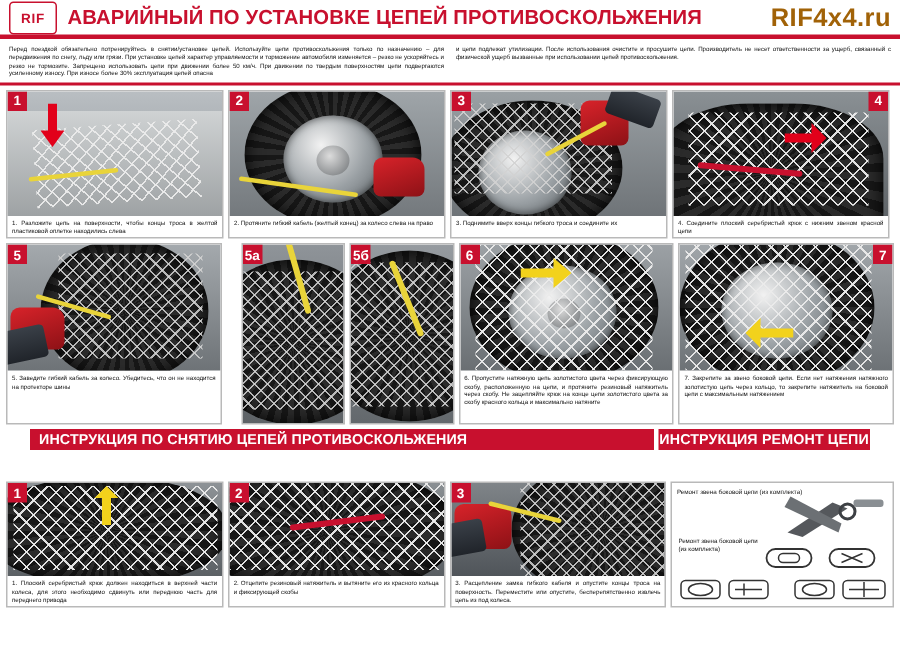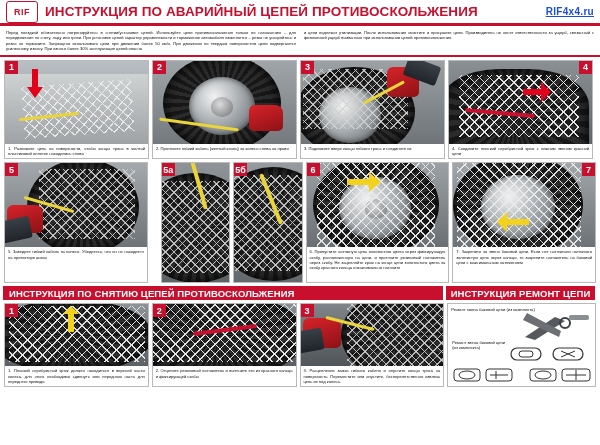--- a/index.html
+++ b/index.html
@@ -20,22 +20,22 @@
     width:30px;height:20px;border:1px solid #c8102e;border-radius:3px;
     display:flex;align-items:center;justify-content:center;
     font-size:9px;font-weight:bold;color:#c8102e;letter-spacing:0.5px;
     margin-right:7px;flex:0 0 auto;
   }
   .header-title{
     font-size:13.5px;font-weight:bold;color:#c8102e;letter-spacing:0.1px;
     white-space:nowrap;flex:1 1 auto;
   }
   .header-site{
-    font-size:10px;font-weight:bold;color:#1d4ed8;letter-spacing:0.3px;
-    text-decoration:underline;white-space:nowrap;
+    font-size:17px;font-weight:bold;color:#a16207;letter-spacing:0.3px;
+    white-space:nowrap;
   }
 
   
   .intro{
     display:flex;gap:8px;padding:4px 6px 3px 6px;box-sizing:border-box;
     border-bottom:2px solid #c8102e;background:#fff;
   }
   .intro p{margin:0;font-size:4.1px;line-height:1.32;text-align:justify;color:#111;}
   .intro .col{flex:1 1 0;}
 
@@ -86,42 +86,42 @@
       repeating-linear-gradient(-45deg, rgba(210,210,210,.85) 0 1px, transparent 1px 6px);
   }
   .cable{position:absolute;border-radius:4px;}
   .glove{
     position:absolute;border-radius:6px 8px 5px 5px;
     background:linear-gradient(160deg,#d8232a,#8d1116);
   }
   .sleeve{position:absolute;background:linear-gradient(#3a4048,#20242a);border-radius:3px;}
 
   
-  .barrow{display:flex;gap:3px;padding:0 3px;box-sizing:border-box;margin-bottom:3px;}
+  .barrow{display:flex;gap:3px;padding:0 20px;box-sizing:border-box;margin-bottom:21px;}
   .bar{
     background:#c8102e;color:#fff;font-size:9.5px;font-weight:bold;
     display:flex;align-items:center;padding:0 6px;height:14px;box-sizing:border-box;
     letter-spacing:0.1px;white-space:nowrap;overflow:hidden;
   }
 
   
   .repair{
     background:#fff;border:1px solid #b9b9b9;box-sizing:border-box;padding:3px;
     font-size:4.1px;line-height:1.3;
   }
   .repair .rtitle{font-size:4.2px;margin-bottom:2px;}
 </style>
 </head>
 <body>
 
 <div class="page">
 
   <div class="header">
     <div class="logo">RIF</div>
-    <div class="header-title">ИНСТРУКЦИЯ ПО АВАРИЙНЫЙ ЦЕПЕЙ ПРОТИВОСКОЛЬЖЕНИЯ</div>
+    <div class="header-title">АВАРИЙНЫЙ ПО УСТАНОВКЕ ЦЕПЕЙ ПРОТИВОСКОЛЬЖЕНИЯ</div>
     <div class="header-site">RIF4x4.ru</div>
   </div>
 
   <div class="intro">
     <div class="col">
       <p>Перед поездкой обязательно потренируйтесь в снятии/установке цепей. Используйте цепи противоскольжения только по назначению – для передвижения по снегу, льду или грязи. При установке цепей характер управляемости и торможение автомобиля изменяется – резко не ускоряйтесь и резко не тормозите. Запрещено использовать цепи при движении более 50 км/ч. При движении по твердым поверхностям цепи подвергаются усиленному износу. При износе более 30% эксплуатация цепей опасна</p>
     </div>
     <div class="col">
       <p>и цепи подлежат утилизации. После использования очистите и просушите цепи. Производитель не несет ответственности за ущерб, связанный с физической ущерб вызванные при использовании цепей противоскольжения.</p>
     </div>

